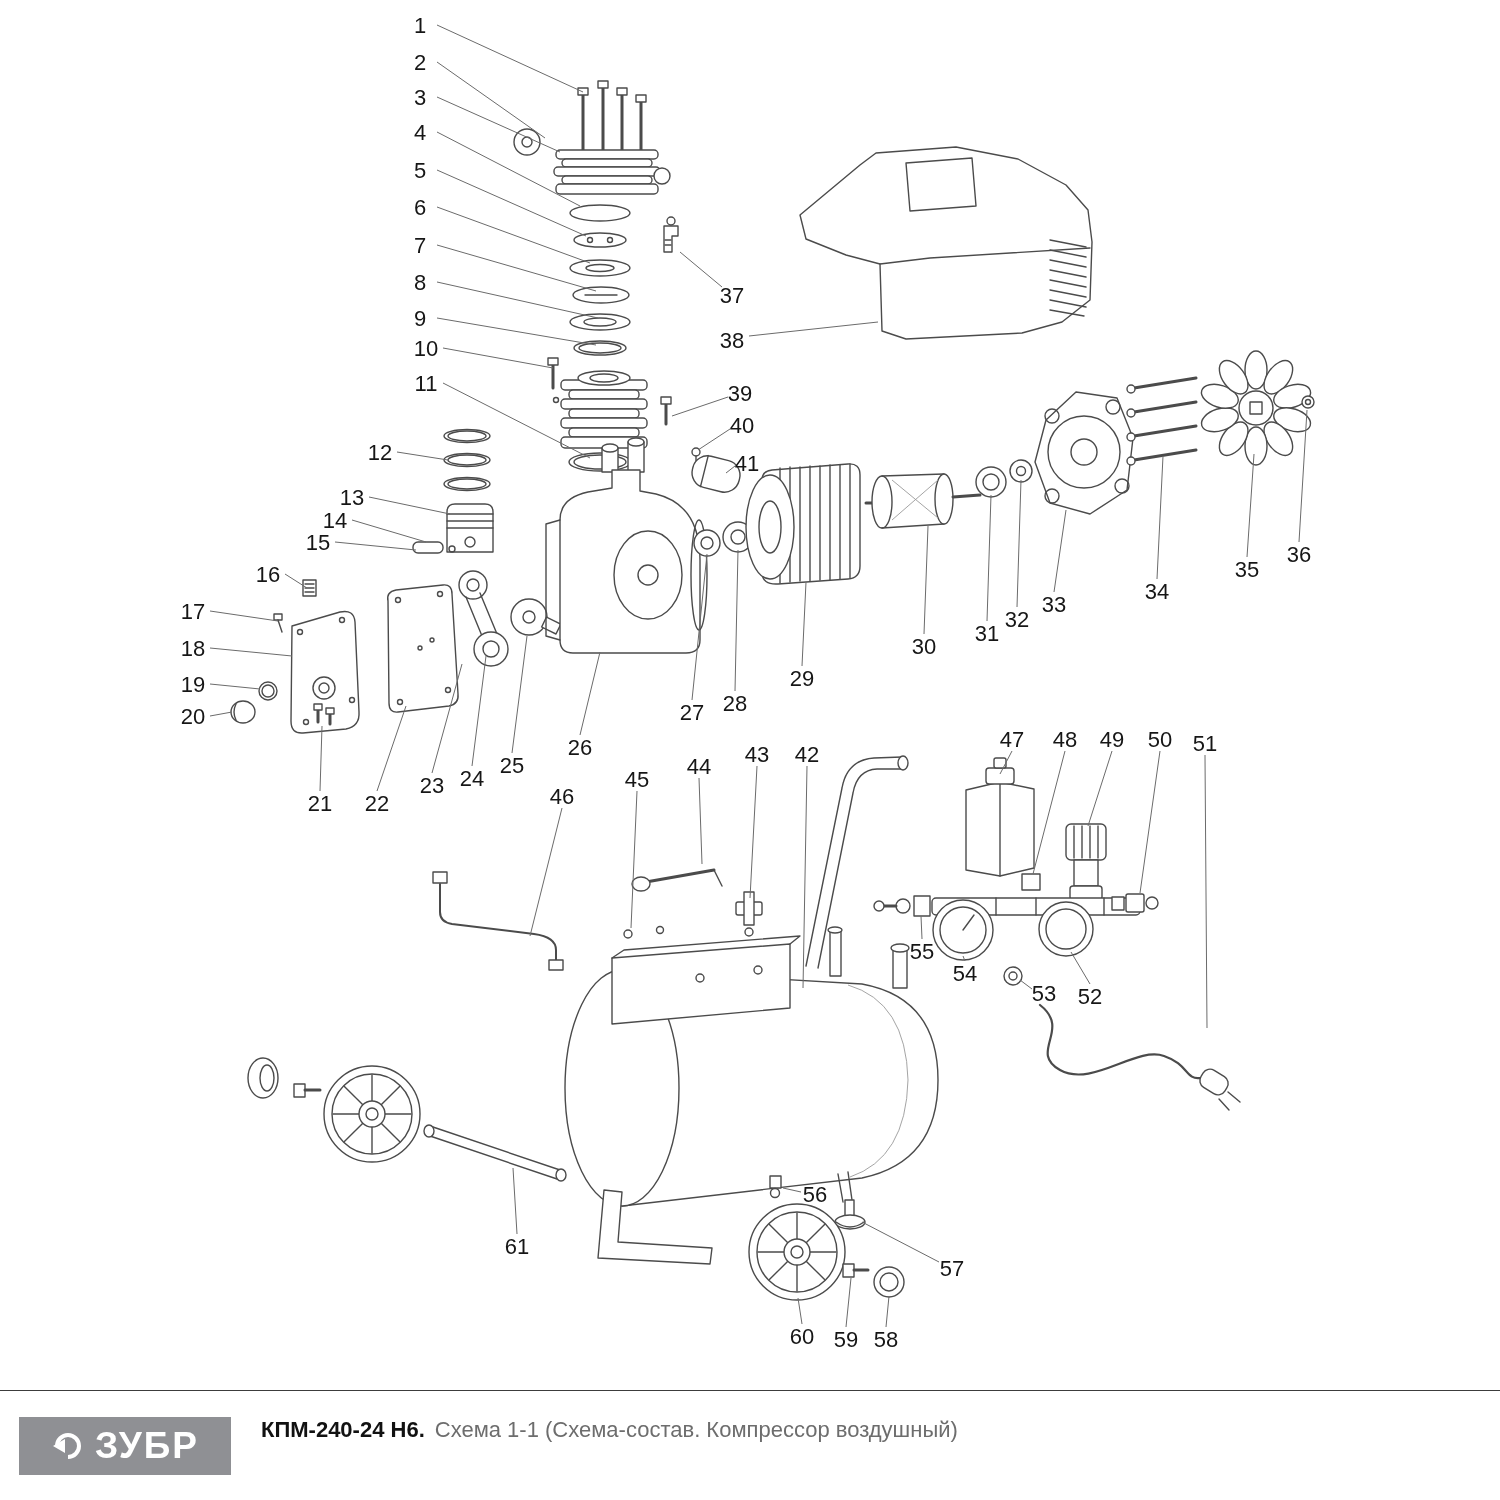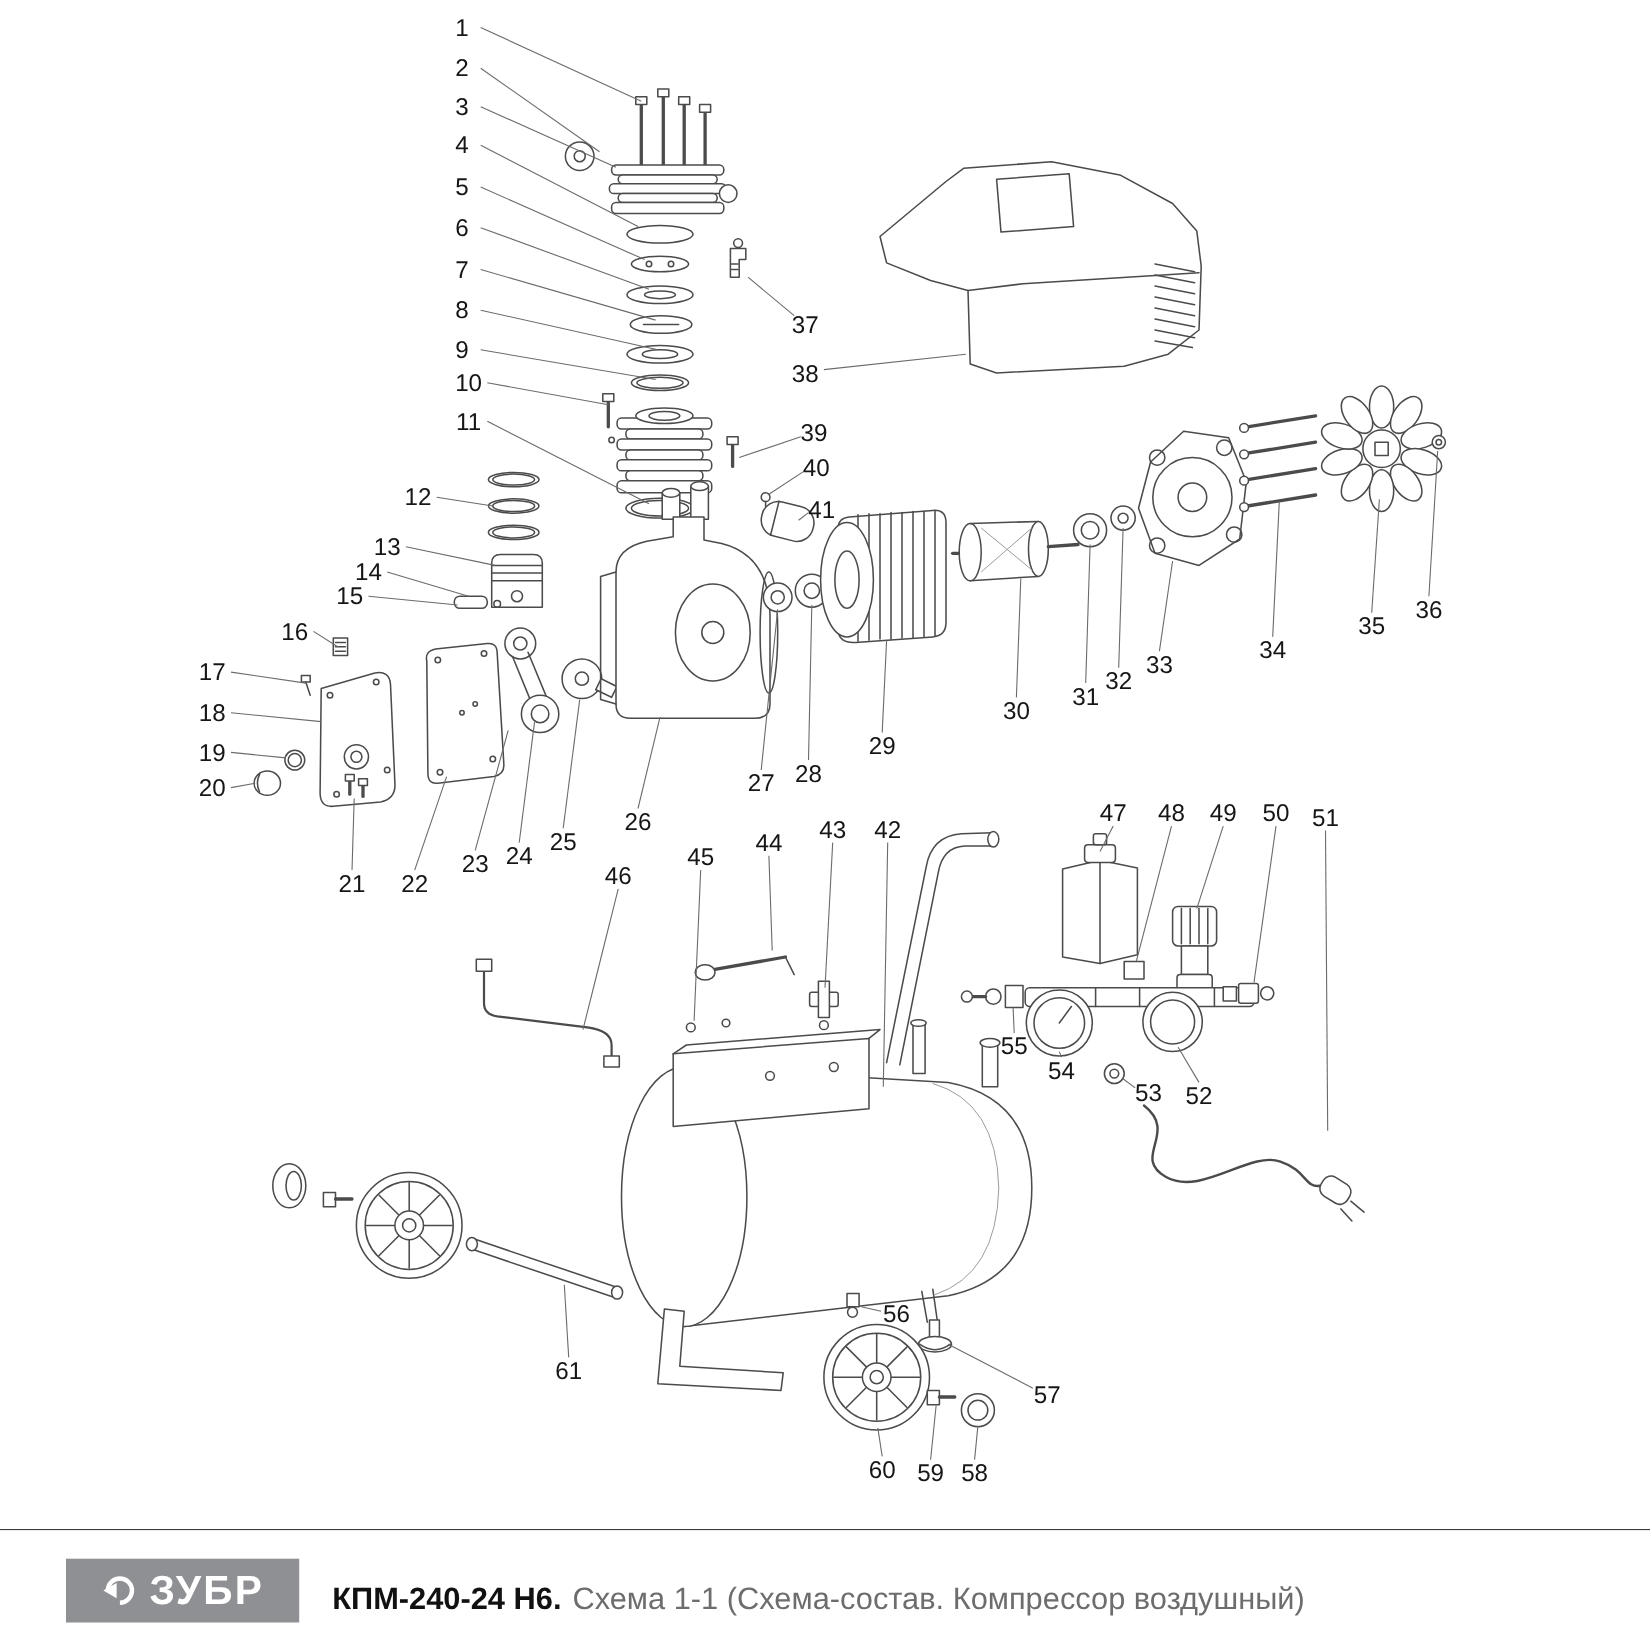--- a/index.html
+++ b/index.html
@@ -5,24 +5,24 @@
   html,body{margin:0;padding:0;background:#fff;}
   body{width:1500px;height:1500px;position:relative;font-family:"Liberation Sans",sans-serif;}
   #diagram{display:block;}
   .s{stroke:#4b4b4b;stroke-width:1.4;fill:none;stroke-linejoin:round;stroke-linecap:round;}
   .sf{stroke:#4b4b4b;stroke-width:1.4;fill:#ffffff;stroke-linejoin:round;stroke-linecap:round;}
   .th{stroke:#4b4b4b;stroke-width:3;fill:none;stroke-linecap:round;}
   .thin{stroke:#9a9a9a;stroke-width:0.9;fill:none;}
   .leader{stroke:#6b6b6b;stroke-width:1;}
   .part-num{font:400 22px "Liberation Sans",sans-serif;fill:#161616;text-anchor:middle;dominant-baseline:central;}
   .footer{position:absolute;left:0;top:1390px;width:1500px;height:110px;border-top:1px solid #3c3c3c;box-sizing:border-box;display:flex;align-items:center;}
-  .footer-row{display:flex;align-items:center;gap:30px;padding-left:60px;}
+  .footer-row{display:flex;gap:30px;padding-left:19px;}
   .logo{width:212px;height:58px;background:#8f9094;color:#fff;display:flex;align-items:center;justify-content:center;gap:10px;font-weight:700;font-size:37px;letter-spacing:2px;}
   .logo svg{display:block;}
-  .caption{font-size:28px;color:#1a1a1a;white-space:nowrap;margin-top:17px;}
+  .caption{font-size:22px;color:#1a1a1a;white-space:nowrap;}
   .caption .model{font-weight:700;color:#111;}
   .caption .subtitle{font-weight:400;color:#6d6d6d;margin-left:10px;}
 </style>
 </head>
 <body>
 
 <svg id="diagram" width="1500" height="1390" viewBox="0 0 1500 1390" xmlns="http://www.w3.org/2000/svg">
   <g>
 
     <g>

